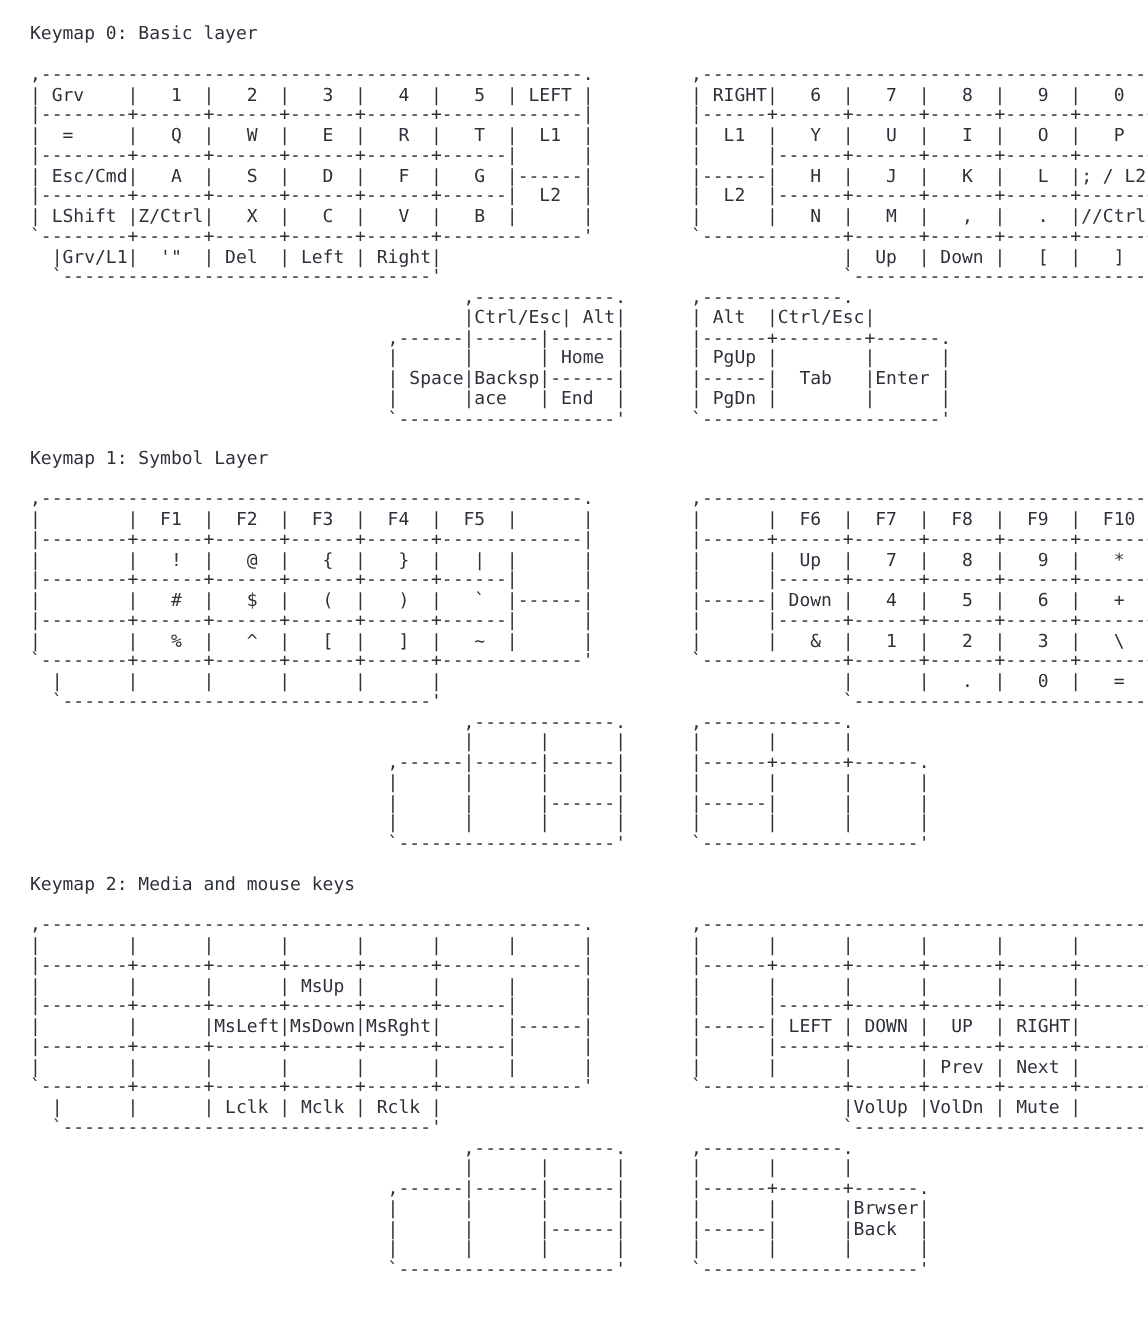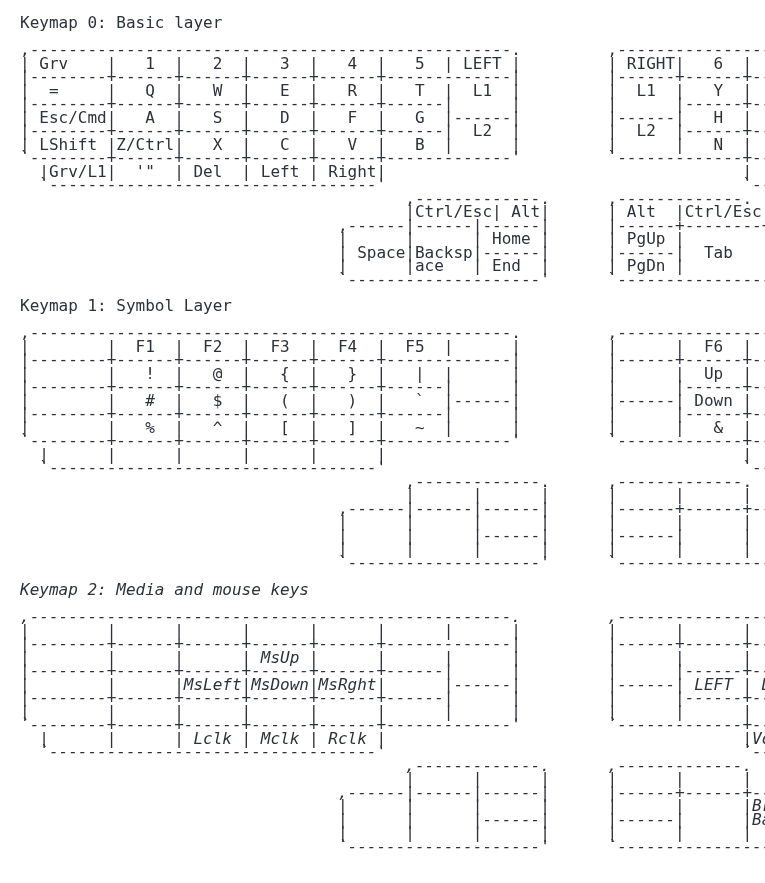--- a/index.html
+++ b/index.html
@@ -9,26 +9,26 @@
   }
   .doc {
     box-sizing: border-box;
     width: 765px;
     height: 883px;
     overflow: hidden;
     padding: 16px 0 0 20px;
     background: var(--bg-color, #ffffff);
     color: var(--text-color, #2d3139);
     font-family: "DejaVu Sans Mono", "Liberation Mono", monospace;
-    font-size: 16px;
+    font-size: 12px;
     line-height: 13.5px;
   }
   .keymap-section { margin: 0; }
   .keymap-section.gap-large { margin-top: 13px; }
-  .keymap-section.gap-small { margin-top: 14px; font-style: italic; }
+  .keymap-section.gap-small { margin-top: 14px; }
   .keymap-title {
     white-space: pre;
     font: inherit;
   }
   pre.keymap-art {
     margin: 13.5px 0 0 0;
     font: inherit;
     white-space: pre;
   }
 </style>

